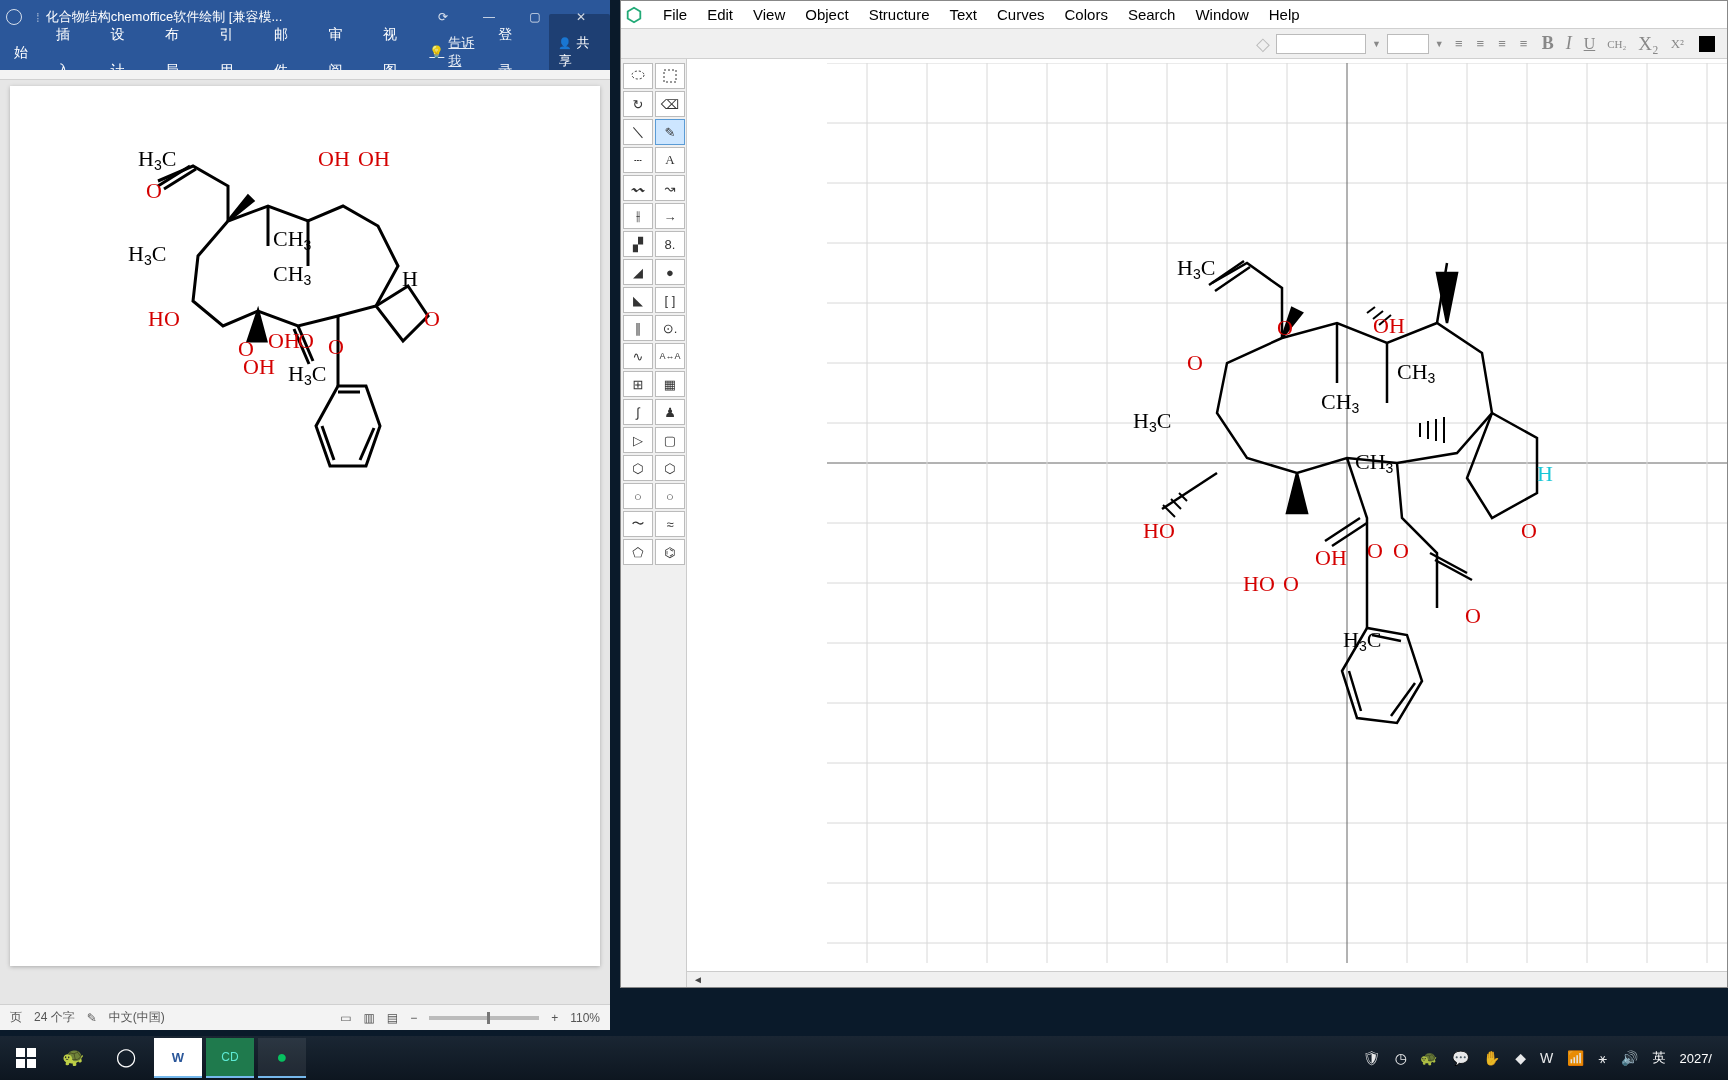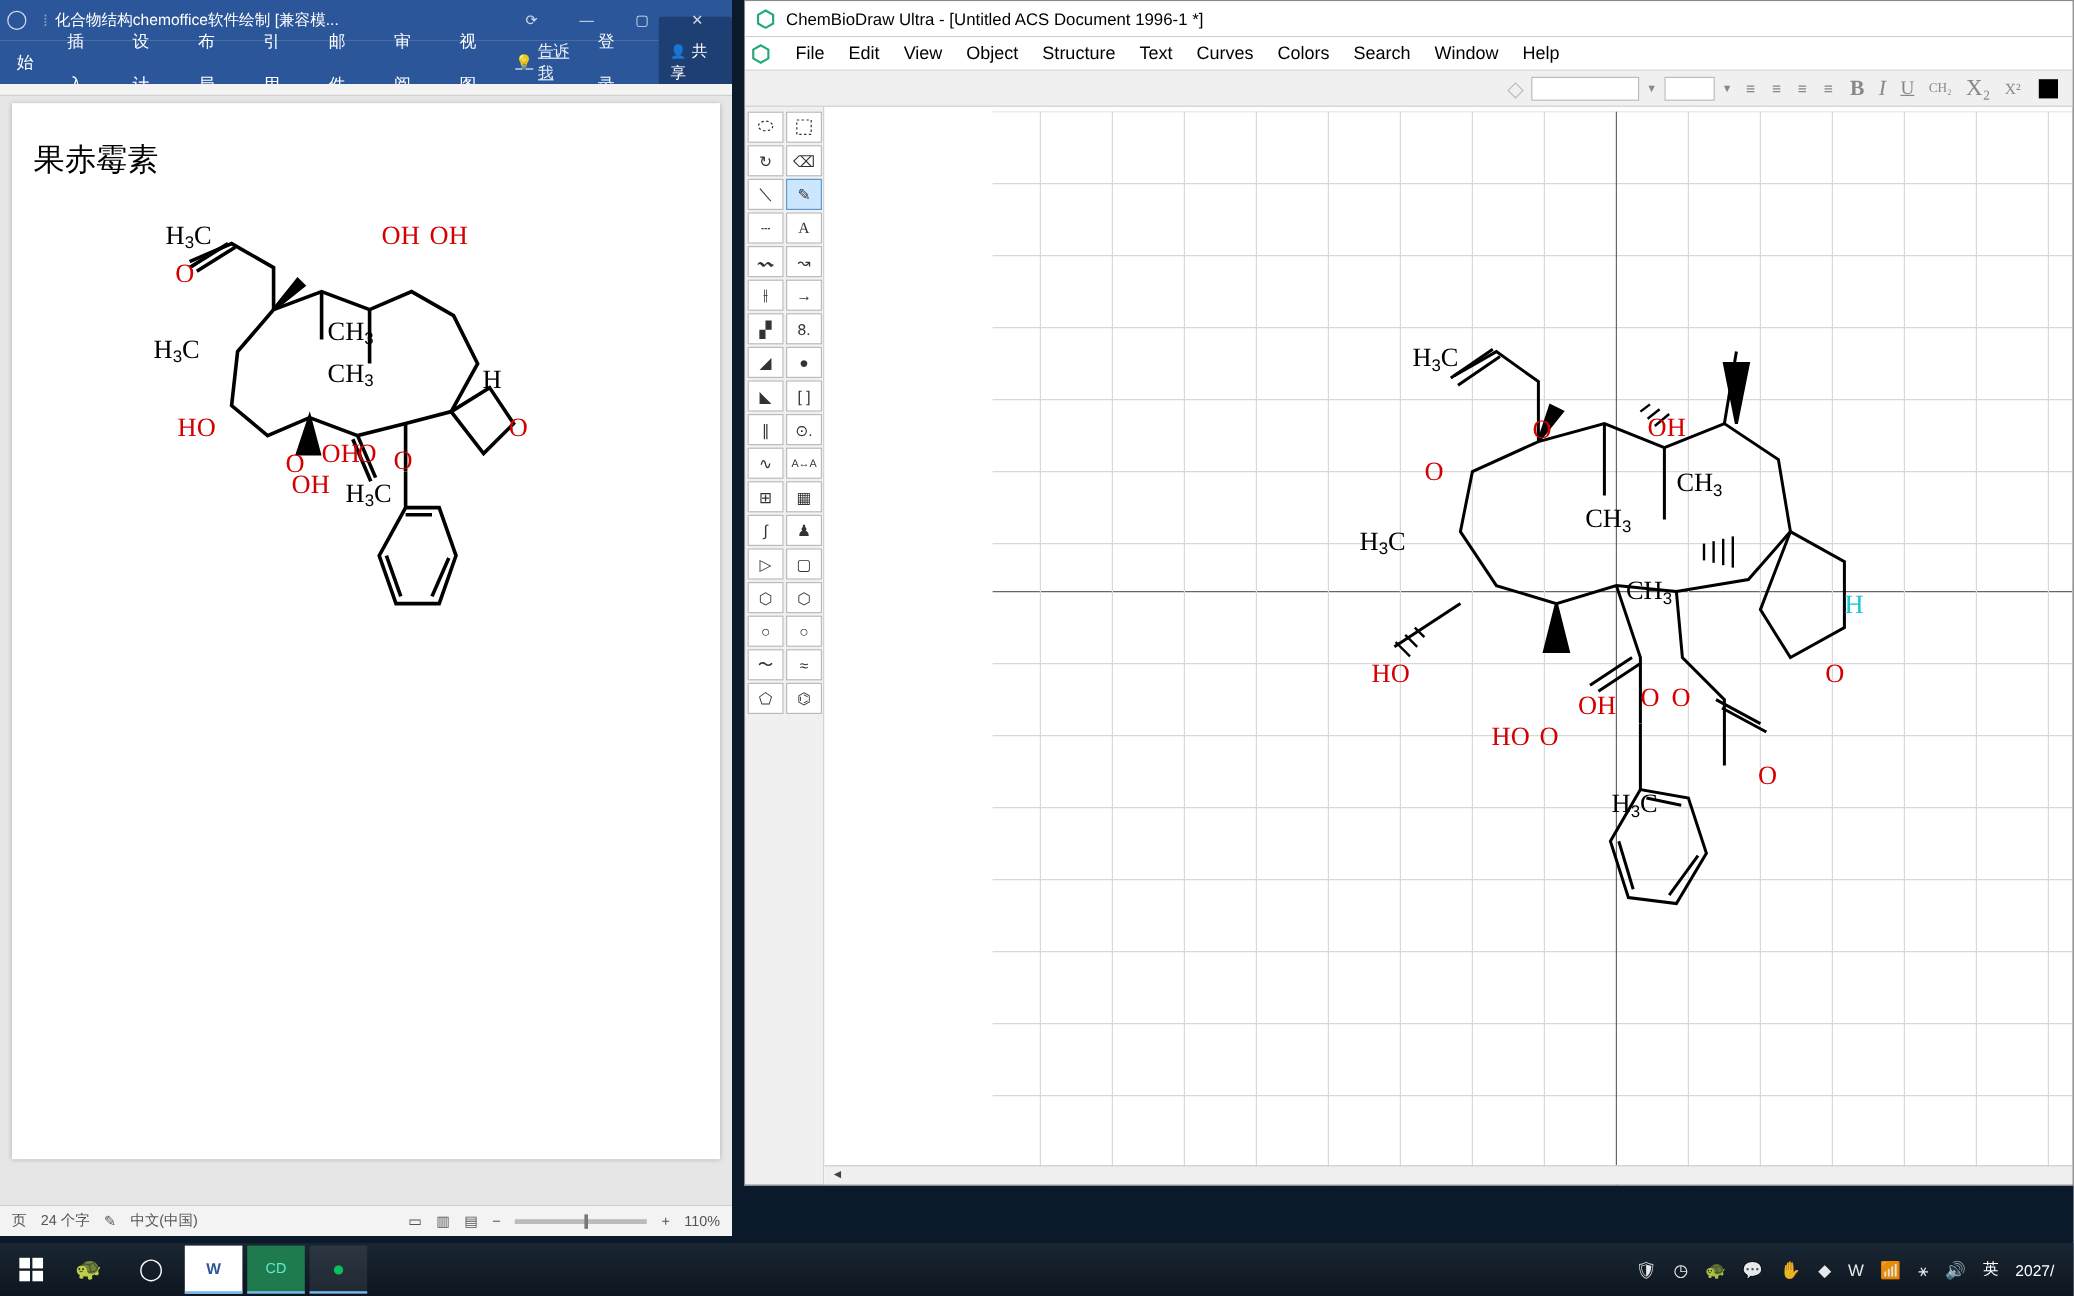--- a/index.html
+++ b/index.html
@@ -89,21 +89,20 @@
     <span class="tab">邮件</span>
     <span class="tab">审阅</span>
     <span class="tab">视图</span>
     <span class="tell">告诉我</span>
     <span class="tab">登录</span>
     <span class="share">共享</span>
   </div>
   <div class="word-toolstrip"></div>
   <div class="word-page-wrap">
     <div class="word-page">
-      <div class="word-heading">果赤霉素</div>
       <div class="word-chem">
         <svg viewBox="0 0 360 420">
           <g stroke="#000" stroke-width="3" fill="none">
 
             <path d="M60 55 L95 40 L130 60 L130 95"></path>
             <path d="M92 40 L60 60 M98 43 L66 63"></path>
 
             <path d="M130 95 L170 80 L210 95 L245 80 L280 100 L300 140 L278 180 L240 190 L200 200 L160 185 L125 200 L95 175 L100 130 Z"></path>
             <path d="M170 80 L170 120 M210 95 L210 140 M240 190 L240 230"></path>
             <path d="M278 180 L310 160 L330 190 L305 215 Z"></path>
@@ -146,26 +145,20 @@
     <span>▥</span>
     <span>▤</span>
     <span>−</span>
     <span class="zoomtrack"></span>
     <span>+</span>
     <span>110%</span>
   </div>
 </div>
 
 <div class="cd-app">
-  <div class="cd-titlebar">
-    <svg class="logo" viewBox="0 0 20 20">
-        <polygon points="10,2 17,6 17,14 10,18 3,14 3,6" fill="none" stroke="#2a7" stroke-width="2"></polygon>
-      </svg>
-    <span>ChemBioDraw Ultra - [Untitled ACS Document 1996-1 *]</span>
-  </div>
   <div class="cd-menubar">
     <svg class="logo2" viewBox="0 0 20 20">
         <polygon points="10,2 17,6 17,14 10,18 3,14 3,6" fill="none" stroke="#2a7" stroke-width="2"></polygon>
       </svg>
     <span class="mi">File</span>
     <span class="mi">Edit</span>
     <span class="mi">View</span>
     <span class="mi">Object</span>
     <span class="mi">Structure</span>
     <span class="mi">Text</span>

